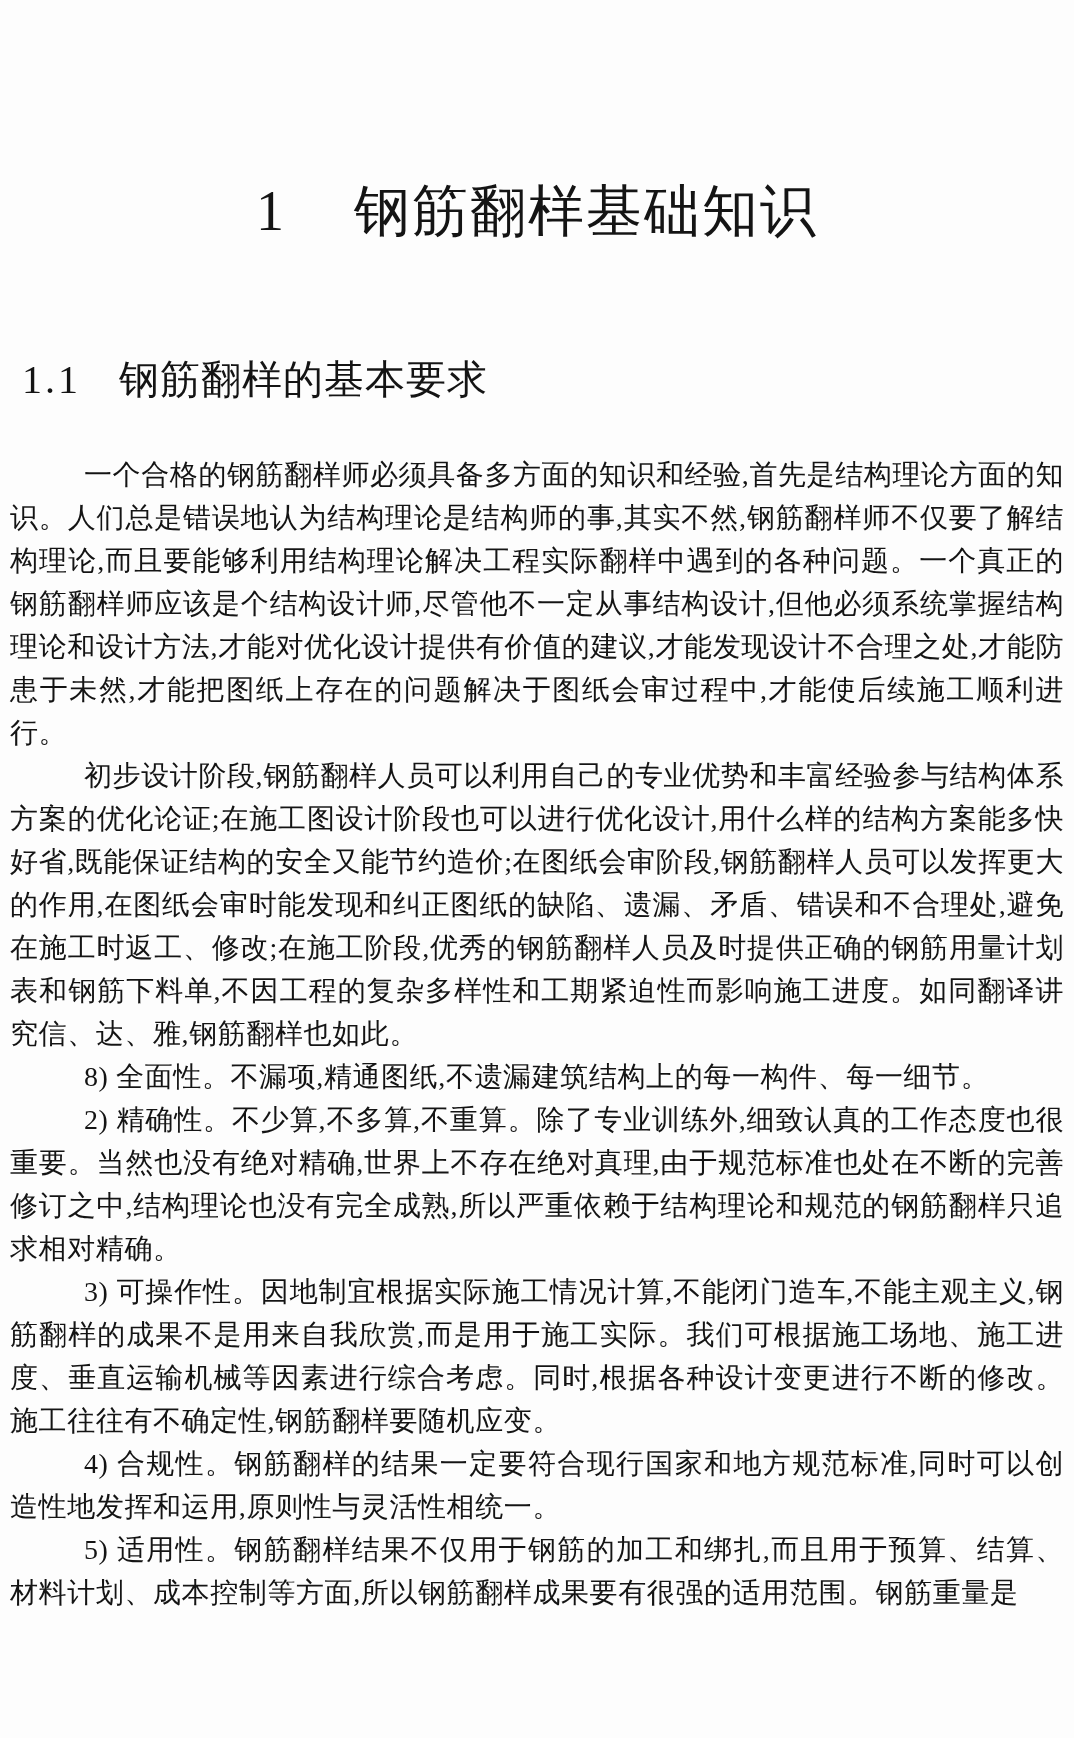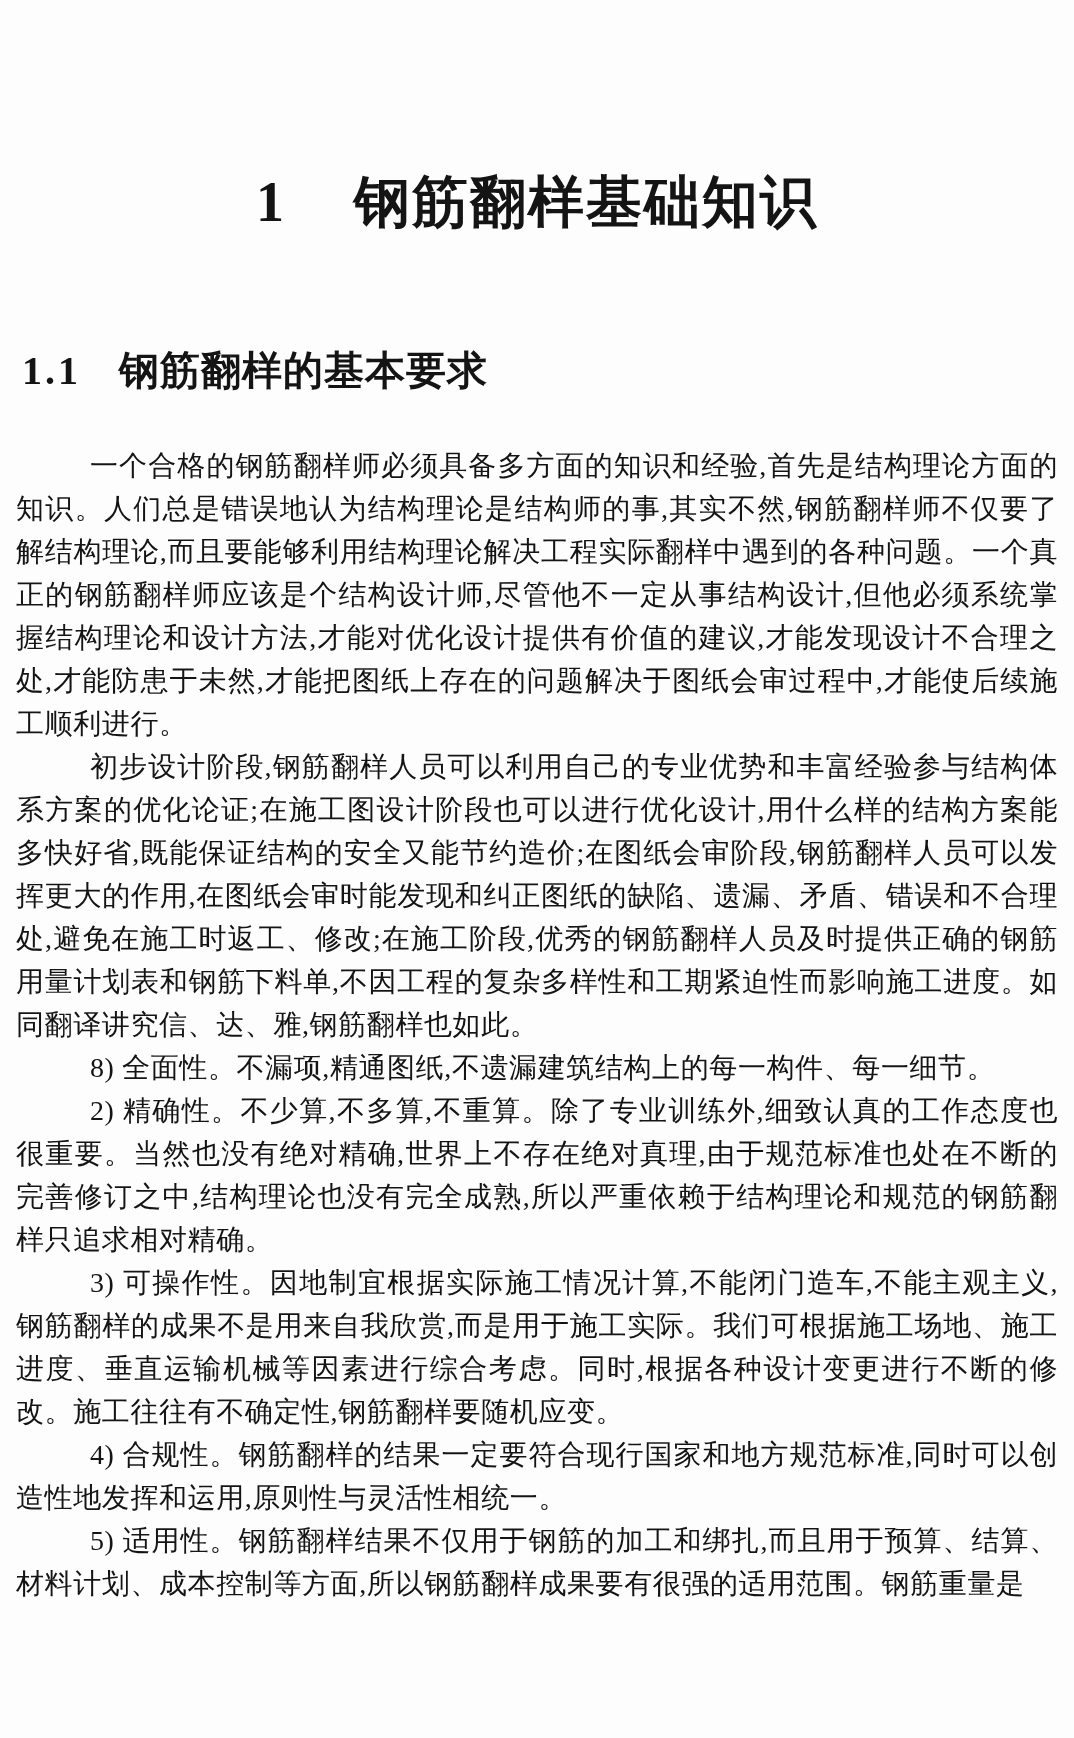--- a/index.html
+++ b/index.html
@@ -12,48 +12,48 @@
     width: 1074px;
     height: 1738px;
     margin: 0 auto;
     background: #fdfdfd;
     color: #141414;
     font-family: "Liberation Serif", "DejaVu Serif", serif;
     overflow: hidden;
     box-sizing: border-box;
   }
   .chapter-heading {
-    margin: 3px;
+    margin: 12px;
     padding-top: 168px;
     text-align: center;
     font-size: 56px;
     line-height: 62px;
-    font-weight: bold;
+    font-weight: normal;
     letter-spacing: 2px;
     white-space: nowrap;
   }
   .chapter-heading .chapter-number {
     margin-right: 68px;
   }
   .section-heading {
     margin: 115px 0 11px 0;
     padding-left: 22px;
     font-size: 40px;
     line-height: 46px;
-    font-weight: bold;
+    font-weight: normal;
     letter-spacing: 1px;
     white-space: nowrap;
   }
   .section-heading .section-number {
     margin-right: 38px;
     letter-spacing: 3px;
   }
   .body-text {
     margin-top: 50px;
-    padding: 0 16px;
+    padding: 0 10px;
   }
   .body-text p {
     margin: 0;
     font-size: 28px;
     line-height: 43px;
     letter-spacing: 0.6px;
     text-align: justify;
     text-indent: 74px;
     word-break: break-all;
   }

